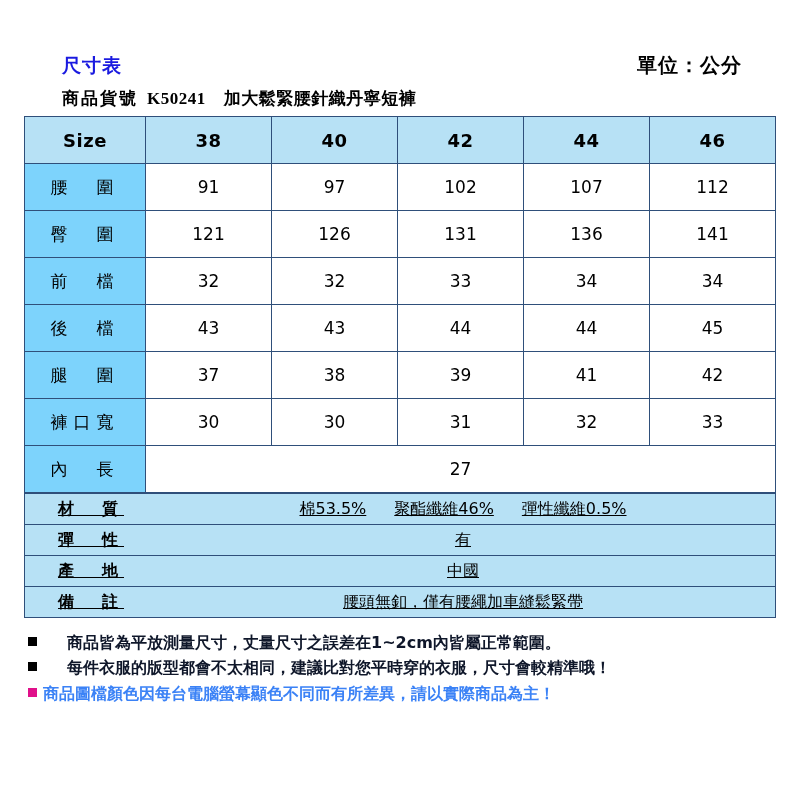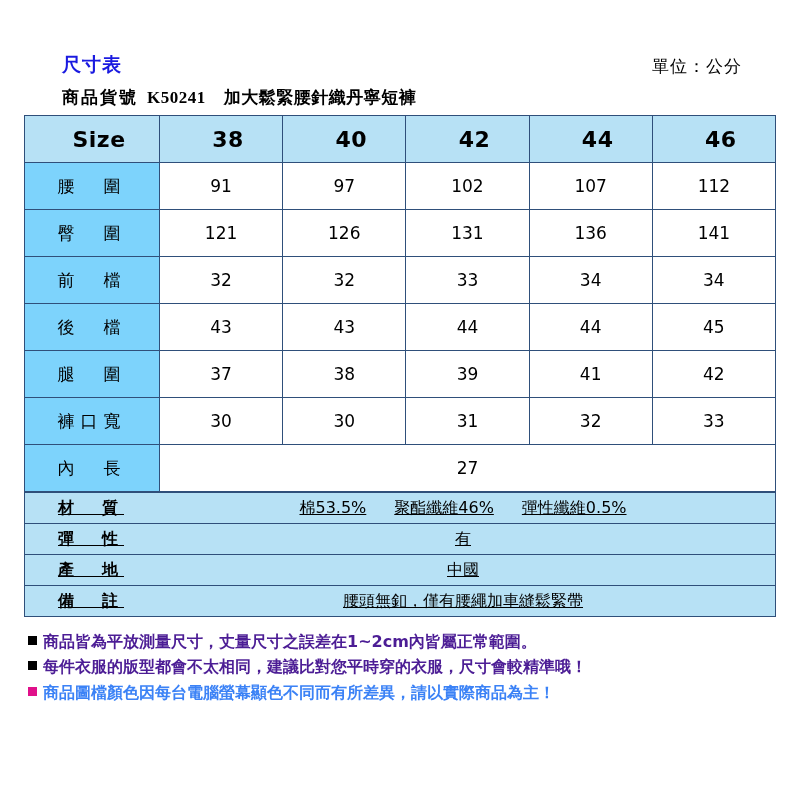--- a/index.html
+++ b/index.html
@@ -28,22 +28,22 @@
     align-items: flex-end;
     padding: 0 34px 0 38px;
   }
   .title {
     color: #1a1ae0;
     font-size: 19px;
     font-weight: bold;
     letter-spacing: 1px;
   }
   .unit {
-    font-size: 17px;
-    font-weight: normal;
+    font-size: 20px;
+    font-weight: bold;
     letter-spacing: 1px;
   }
   .prod-row {
     padding: 8px 0 6px 38px;
     font-size: 17px;
     font-weight: bold;
     display: flex;
     align-items: baseline;
     font-family: Liberation Serif, serif;
   }
@@ -62,23 +62,22 @@
     border: 1px solid #2f4f7a;
     text-align: center;
     font-size: 17px;
     height: 46px;
     padding: 0;
     font-weight: normal;
   }
   table.size thead th {
     background: #b7e1f5;
     font-weight: bold;
-    font-size: 22px;
+    font-size: 18px;
     letter-spacing: 0.5px;
-    padding-left: 14px;
   }
   .rowhead {
     background: #7dd3fc;
     font-weight: bold;
     font-size: 17px;
     letter-spacing: 6px;
     padding-left: 6px;
   }
   .col-label { width: 120px; }
 
@@ -133,21 +132,21 @@
   }
   .note .bullet {
     display: inline-block;
     width: 9px;
     height: 9px;
     margin-top: 7px;
     margin-right: 6px;
     flex: 0 0 auto;
   }
   .note.black .bullet { background: #000; }
-  .note.black { color: #4c1d95; }
+  .note.black { color: #0f172a; gap: 24px; }
   .note.pink .bullet { background: #e0108a; }
   .note.pink { color: #3b82f6; font-family: Liberation Serif, serif; }
 </style>
 </head>
 <body>
 
 <div class="page">
 
   <div class="head-row">
     <div class="title">尺寸表</div>

